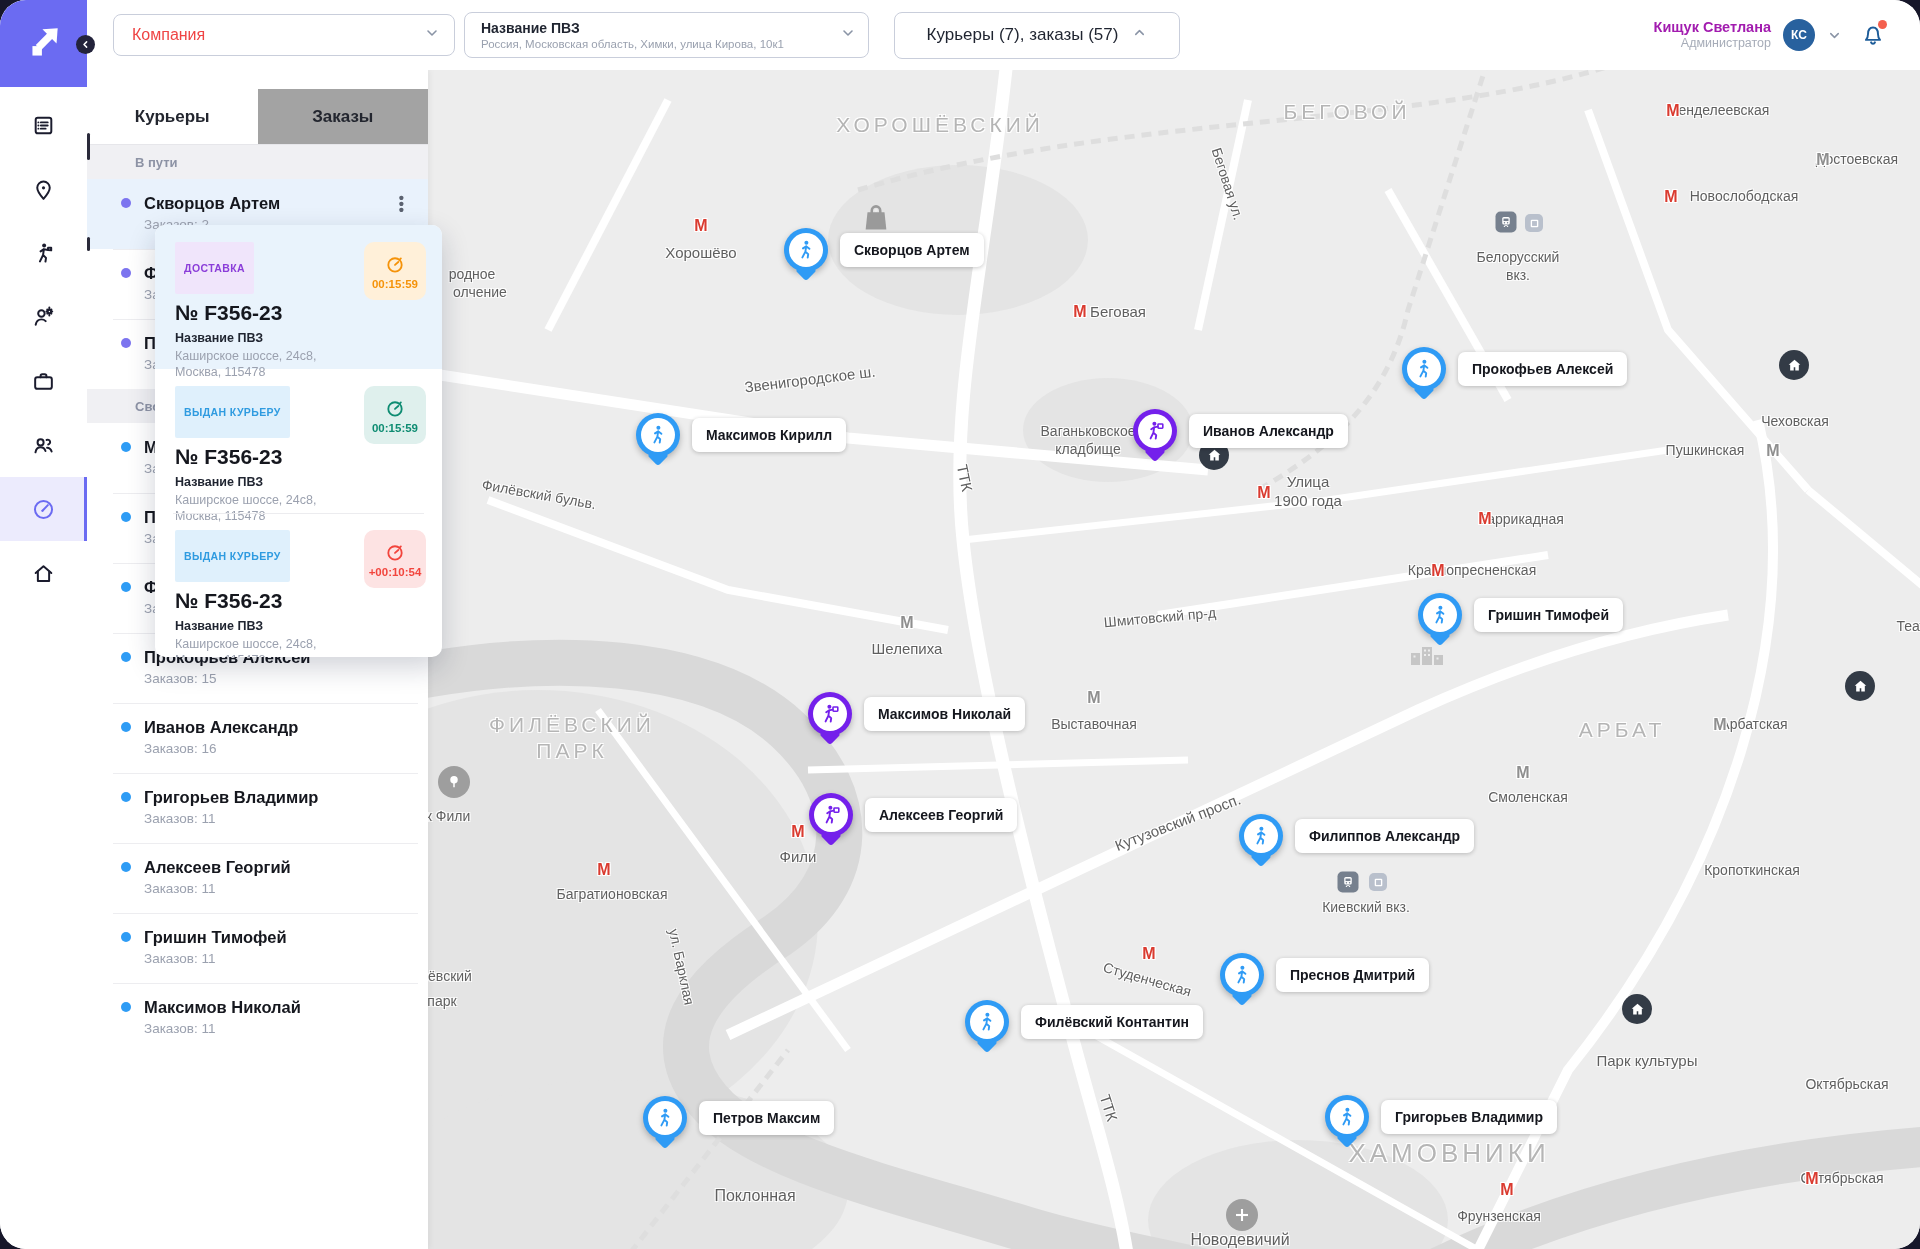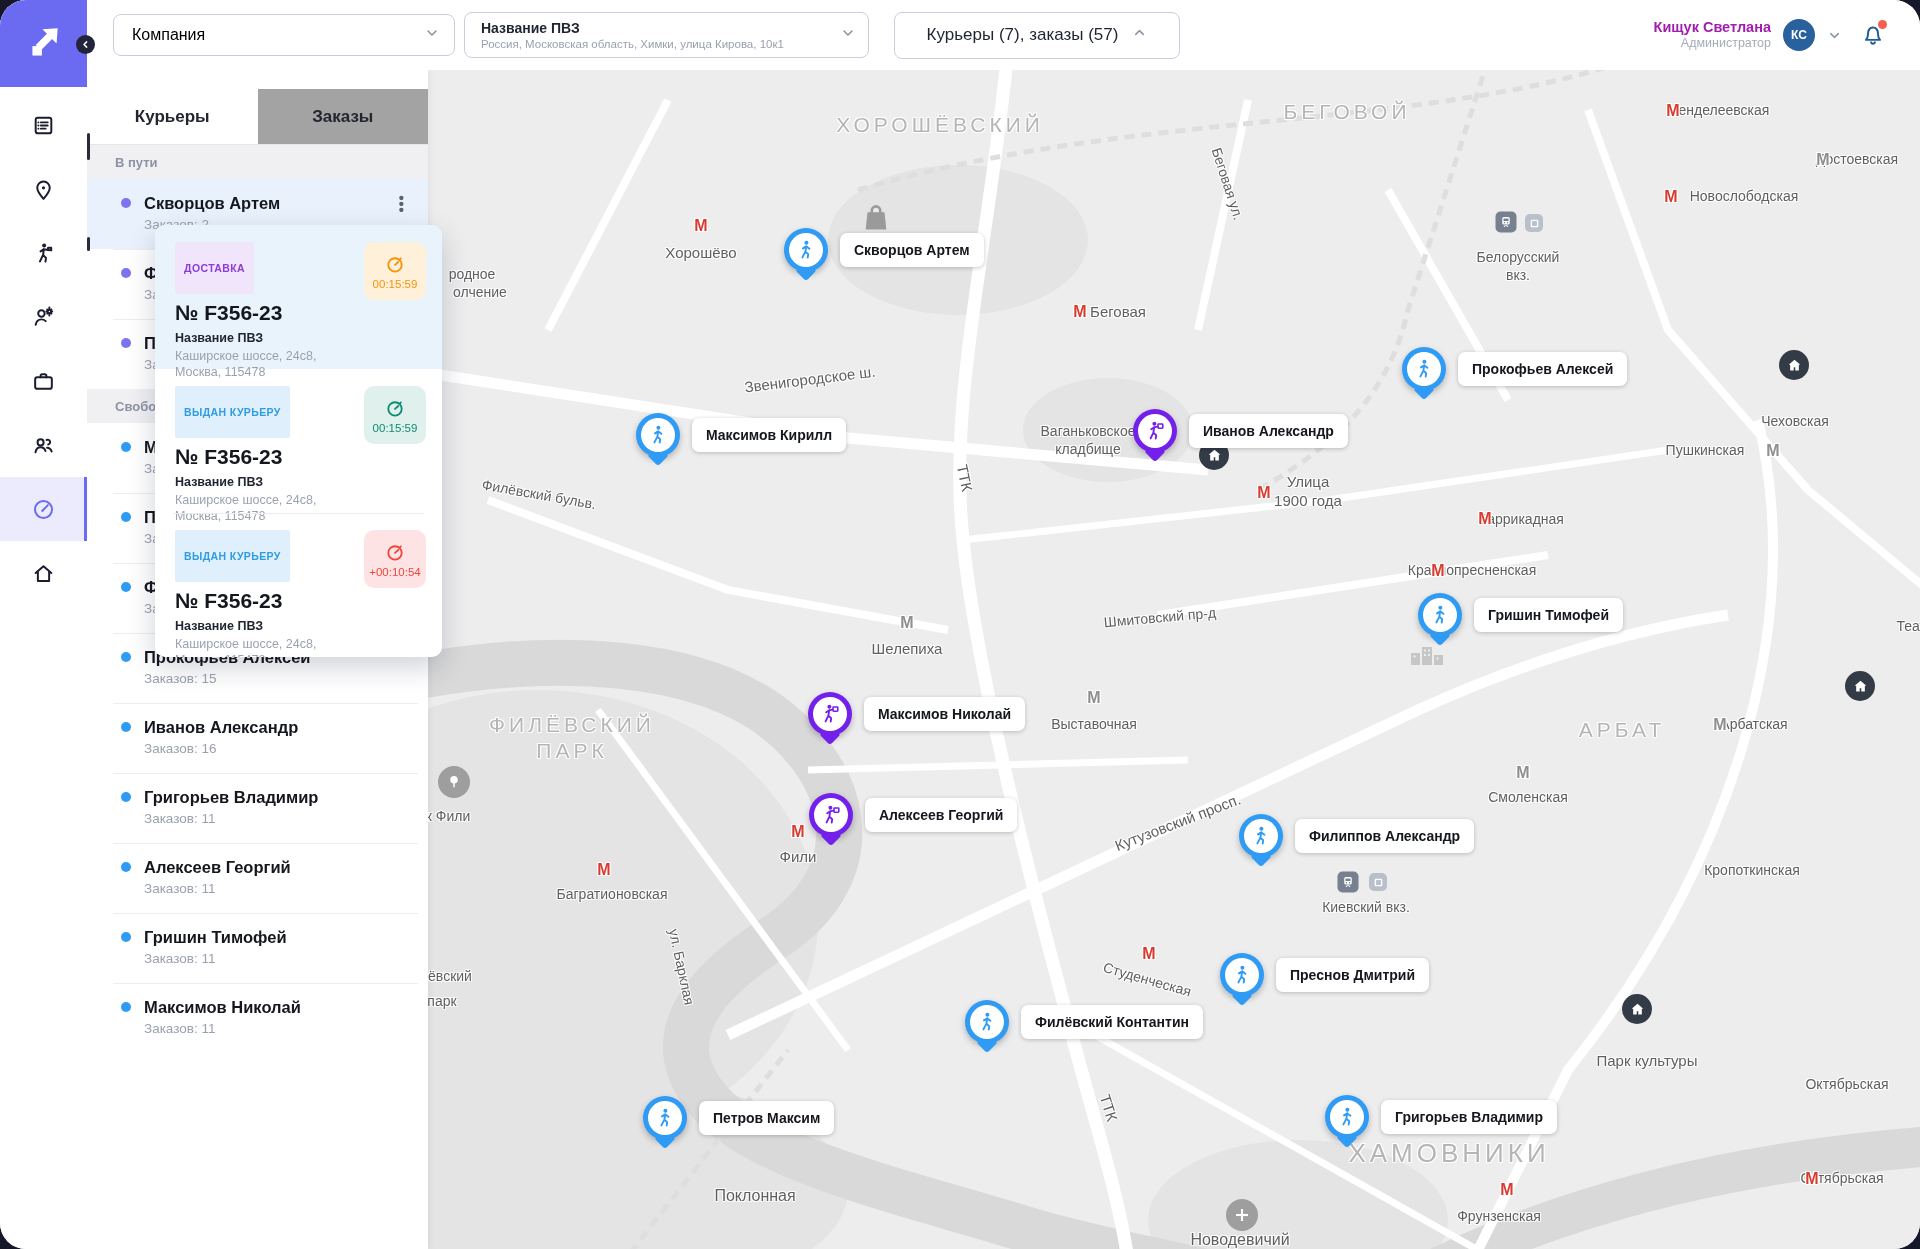--- a/index.html
+++ b/index.html
@@ -14,42 +14,42 @@
   .side-item{height:64px;display:flex;align-items:center;justify-content:center;color:#1B1C2E;cursor:pointer;position:relative;}
   .side-item svg{width:25px;height:25px;}
   .side-item.active{background:#ECEBFD;color:#6B6BF2;}
   .side-item.active::after{content:"";position:absolute;right:0;top:0;bottom:0;width:3px;background:#6B6BF2;}
 
   
   .header{position:absolute;left:87px;top:0;right:0;height:70px;background:#fff;display:flex;align-items:center;padding-left:26px;z-index:20;}
   .drop{border:1px solid #C9CEDB;border-radius:8px;display:flex;align-items:center;background:#fff;cursor:pointer;box-sizing:border-box;}
   .drop .chev{color:#8A94A6;flex:none;}
   .drop-company{width:342px;height:42px;padding:0 14px 0 18px;justify-content:space-between;}
-  .drop-company span{font-size:16px;color:#000000;}
+  .drop-company span{font-size:16px;color:#ef4444;}
   .drop-pvz{width:405px;height:46px;margin-left:9px;padding:0 12px 0 16px;justify-content:space-between;}
   .pvz-title{font-size:14px;font-weight:700;color:#1F2430;line-height:17px;}
   .pvz-sub{font-size:11.5px;color:#9AA1AF;line-height:14px;white-space:nowrap;}
   .drop-summary{width:286px;height:47px;margin-left:25px;justify-content:center;gap:14px;}
   .drop-summary span{font-size:17px;color:#1F2430;}
   .user-cluster{position:absolute;right:34px;top:0;height:70px;display:flex;align-items:center;gap:12px;}
   .user-texts{text-align:right;line-height:1.2;}
   .user-name{font-size:14.5px;font-weight:700;color:#a21caf;}
   .user-role{font-size:12.5px;color:#A6ACB8;}
   .avatar{width:32px;height:32px;border-radius:50%;background:#28619E;color:#fff;font-size:12px;font-weight:700;display:flex;align-items:center;justify-content:center;cursor:pointer;}
   .user-chev{color:#8A94A6;cursor:pointer;display:flex;}
   .bell{position:relative;color:#1D5C99;cursor:pointer;display:flex;margin-left:6px;}
   .bell-dot{position:absolute;right:-1px;top:-2px;width:9px;height:9px;border-radius:50%;background:#F4604E;}
 
   
   .content{position:absolute;left:87px;top:70px;right:0;bottom:0;display:flex;}
   .panel{width:341px;flex:none;background:#fff;position:relative;z-index:10;box-shadow:2px 0 6px rgba(0,0,0,.05);}
   .tabs{display:flex;margin-top:19px;height:55px;border-bottom:1px solid #E6E6EA;}
   .tab{flex:1;display:flex;align-items:center;justify-content:center;font-size:17px;font-weight:600;color:#23262F;cursor:pointer;background:#fff;}
   .tab.inactive{background:#a3a3a3;}
-  .group-label{height:34px;background:#F0F0F3;display:flex;align-items:center;padding-left:28px;font-size:13px;font-weight:700;color:#8D93A5;box-sizing:border-box;}
+  .group-label{height:34px;background:#F0F0F3;display:flex;align-items:center;padding-left:48px;font-size:13px;font-weight:700;color:#8D93A5;box-sizing:border-box;}
   .crow{height:70px;display:flex;align-items:flex-start;padding:14px 20px 0 34px;box-sizing:border-box;position:relative;cursor:pointer;}
   .crow + .crow::before{content:"";position:absolute;left:26px;right:10px;top:0;height:1px;background:#EDEDF0;}
   .crow.selected{background:#E9F2FC;}
   .crow .dot{width:10px;height:10px;border-radius:50%;margin-top:5px;flex:none;}
   .crow .ctexts{margin-left:13px;flex:1;}
   .crow .cname{font-size:16.5px;font-weight:700;color:#15171E;line-height:20px;}
   .crow .corders{font-size:13.5px;color:#9BA1AF;margin-top:4px;}
   .kebab{color:#5B6270;font-weight:700;font-size:15px;line-height:6px;letter-spacing:0;cursor:pointer;padding:2px 4px;user-select:none;}
   .tick{position:absolute;left:0;width:3px;border-radius:2px;background:#2A2A3A;z-index:6;}
 
@@ -83,21 +83,21 @@
   .ocard{height:144px;box-sizing:border-box;padding:17px 16px 0 20px;position:relative;}
   .ocard.hl{background:#E9F3FC;}
   .ocard + .ocard.sep::before{content:"";position:absolute;left:18px;right:18px;top:0;height:1px;background:#ECECEF;}
   .obadge{display:inline-block;font-size:10.5px;font-weight:700;letter-spacing:.4px;padding:20px 9px;border-radius:2px;}
   .obadge.purple{color:#8B3DD9;background:#F0E5FB;}
   .obadge.blue{color:#2F9BE0;background:#DFF0FC;}
   .onum{font-size:21px;font-weight:700;color:#15171E;margin-top:7px;}
   .opvz{font-size:12.5px;font-weight:700;color:#1F2430;margin-top:6px;}
   .oaddr{font-size:12.5px;color:#9BA1AF;margin-top:3px;line-height:16px;white-space:pre-line;}
   .timer{position:absolute;right:16px;top:17px;width:62px;height:58px;border-radius:10px;display:flex;flex-direction:column;align-items:center;justify-content:center;gap:3px;}
-  .timer span{font-size:11.5px;font-weight:400;}
+  .timer span{font-size:11.5px;font-weight:700;}
   .timer.orange{background:#FFF0D9;color:#F5930A;}
   .timer.green{background:#DFF0ED;color:#0E8C72;}
   .timer.red{background:#FDE3E3;color:#F2453D;}
 </style>
 </head>
 <body>
 
 <div class="app">
 
   <aside class="sidebar">

